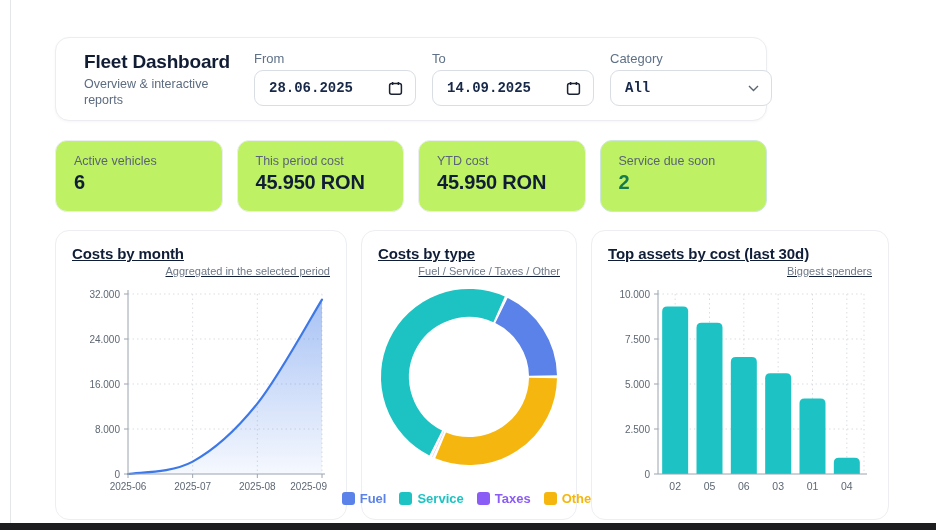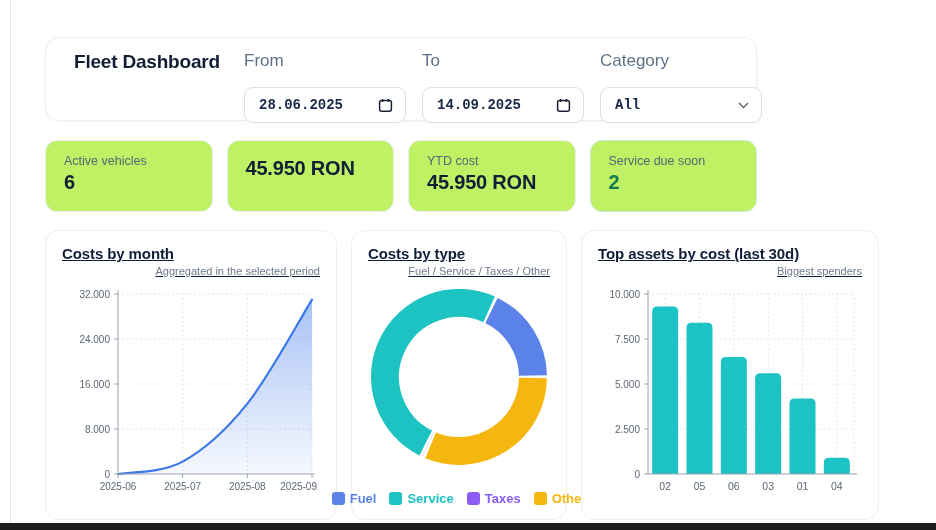--- a/index.html
+++ b/index.html
@@ -4,34 +4,34 @@
 <style>
   * { box-sizing: border-box; }
   html,body { margin:0; padding:0; }
   body {
     width:936px; height:530px; position:relative; overflow:hidden;
     background:#ffffff; font-family:"Liberation Sans", sans-serif;
     color:#101d37;
   }
   .left-edge { position:absolute; left:10px; top:0; bottom:7px; width:1px; background:#e5e6e8; }
   .bottom-bar { position:absolute; left:0; bottom:0; width:936px; height:7px; background:#1d1d20; }
-  .content { position:absolute; left:45px; top:37px; width:712px; }
+  .content { position:absolute; left:55px; top:37px; width:712px; }
 
   
   .header-card {
     border:1px solid #ebedf0; border-radius:14px; background:#fff;
     box-shadow:0 1px 3px rgba(16,24,40,.04);
     height:84px; padding:13px 26px 14px 28px;
     display:flex; align-items:flex-start; gap:22px;
   }
   .title-block { width:148px; flex:none; }
   .page-title { font-size:19px; font-weight:700; color:#111c35; letter-spacing:-0.2px; }
   .page-subtitle { font-size:12.5px; color:#5c6b80; line-height:1.28; margin-top:3px; }
   .fields { display:flex; gap:16px; }
-  .field-label { display:block; font-size:17px; color:#5e7188; margin-bottom:16px; }
+  .field-label { display:block; font-size:13px; color:#5e7188; margin-bottom:4px; }
   .input-box {
     width:162px; height:36px; border:1px solid #d9dee4; border-radius:9px; background:#fff;
     display:flex; align-items:center; justify-content:space-between;
     padding:0 12px 0 14px; font-size:14px; font-weight:700; color:#182848; cursor:pointer;font-family:Liberation Mono, monospace;
   }
   .input-box svg { flex:none; }
 
   
   .stats { margin-top:19px; display:grid; grid-template-columns:repeat(4,1fr); gap:14px; }
   .stat-card {
@@ -62,20 +62,21 @@
 <body>
 
 <div class="left-edge"></div>
 <div class="bottom-bar"></div>
 
 <div class="content">
 
   <div class="header-card">
     <div class="title-block">
       <div class="page-title">Fleet Dashboard</div>
+      <div class="page-subtitle">Overview &amp; interactive reports</div>
     </div>
     <div class="fields">
       <div class="field">
         <span class="field-label">From</span>
         <div class="input-box">
           <span>28.06.2025</span>
           <svg width="15" height="15" viewBox="0 0 15 15">
             <rect x="1.6" y="2.6" width="11.8" height="10.6" rx="2" fill="none" stroke="#1a2233" stroke-width="1.5"></rect>
             <line x1="4.6" y1="1" x2="4.6" y2="4" stroke="#1a2233" stroke-width="1.5"></line>
             <line x1="10.4" y1="1" x2="10.4" y2="4" stroke="#1a2233" stroke-width="1.5"></line>
@@ -104,20 +105,21 @@
       </div>
     </div>
   </div>
 
   <div class="stats">
     <div class="stat-card">
       <div class="stat-label">Active vehicles</div>
       <div class="stat-value">6</div>
     </div>
     <div class="stat-card">
+      <div class="stat-label">This period cost</div>
       <div class="stat-value">45.950 RON</div>
     </div>
     <div class="stat-card">
       <div class="stat-label">YTD cost</div>
       <div class="stat-value">45.950 RON</div>
     </div>
     <div class="stat-card accent-green">
       <div class="stat-label">Service due soon</div>
       <div class="stat-value">2</div>
     </div>

